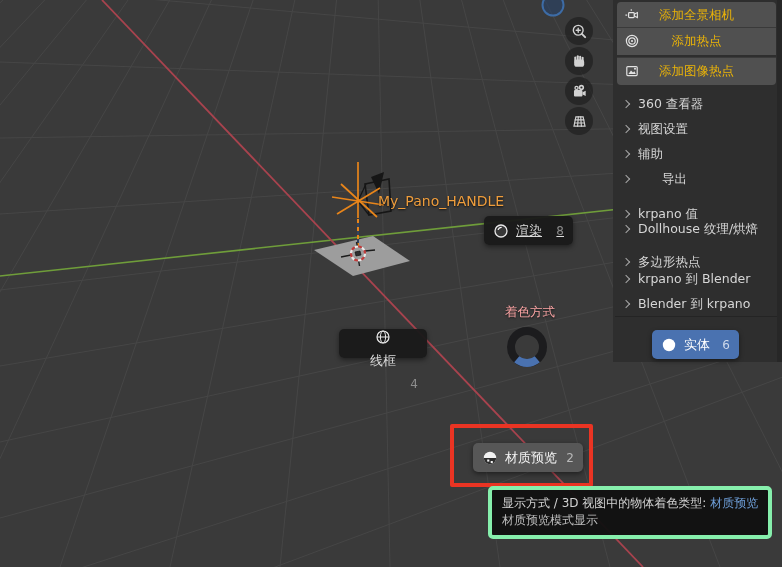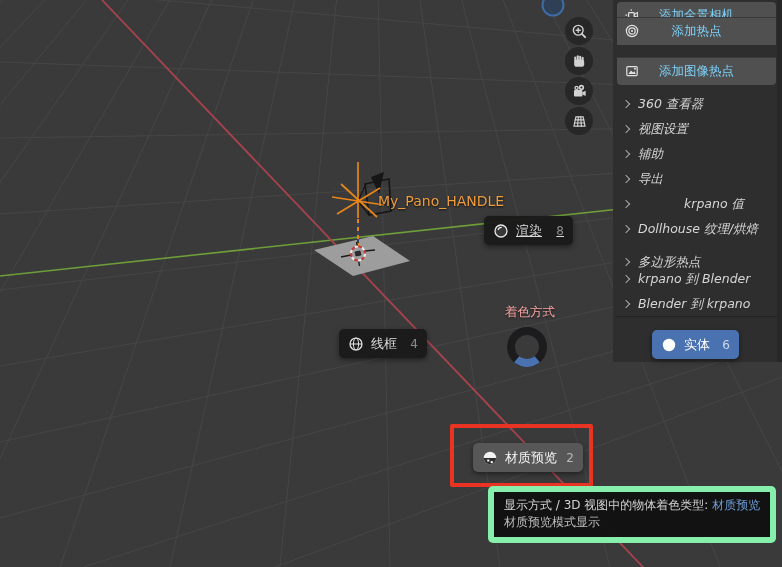--- a/index.html
+++ b/index.html
@@ -17,28 +17,28 @@
   .nav-btn{position:absolute;width:28px;height:28px;border-radius:50%;
            background:rgba(28,28,28,.62);display:flex;align-items:center;justify-content:center;z-index:3;}
   .nav-btn svg{width:17px;height:17px;}
   .nav-stroke{fill:none;stroke:#d2d2d2;stroke-width:1.3;stroke-linecap:round;}
   .nav-fill{fill:#d2d2d2;}
 
   
   .panel{position:absolute;left:613px;top:0;width:169px;height:362px;background:#2e2e2e;z-index:2;}
   .panel-scrollgutter{position:absolute;right:0;top:0;width:5px;height:100%;background:#272727;}
   .pbtn{position:absolute;left:4px;width:159px;height:27px;background:#505050;
-        display:flex;align-items:center;justify-content:center;color:#7dd3fc;font-size:12.5px;cursor:default;}
+        display:flex;align-items:center;justify-content:center;color:#eab308;font-size:12.5px;cursor:default;}
   .pbtn .bicon{position:absolute;left:7px;top:5px;width:16px;height:16px;}
   .pbtn.first{top:2px;border-radius:4px 4px 0 0;}
-  .pbtn.mid{top:18px;}
+  .pbtn.mid{top:28px;}
   .pbtn.last{top:58px;border-radius:0 0 4px 4px;text-align:right;}
   .pbtn.mid,.pbtn.last{box-shadow:0 -1px 0 #3a3a3a;}
   .psection{position:absolute;left:10px;width:150px;height:20px;display:flex;align-items:center;
-            color:#d6d6d6;font-size:12.5px;font-style:italic;}
+            color:#d6d6d6;font-size:12.5px;}
   .chev{width:5px;height:5px;border-top:1.5px solid #a8a8a8;border-right:1.5px solid #a8a8a8;
         transform:rotate(45deg);margin-right:9px;flex:0 0 auto;}
   .psep{position:absolute;left:2px;top:316px;width:162px;height:1px;background:#242424;}
   .picon-stroke{fill:none;stroke:#e2e2e2;stroke-width:1.2;}
   .picon-fill{fill:#e2e2e2;}
 
   
   .pie-btn{position:absolute;height:29px;border-radius:5px;background:rgba(26,26,26,.96);
            color:#dcdcdc;display:flex;align-items:center;gap:7px;padding:0 9px;box-sizing:border-box;
            font-size:13px;z-index:5;box-shadow:0 2px 5px rgba(0,0,0,.45);white-space:nowrap;}
@@ -51,21 +51,21 @@
   .pie-title{position:absolute;left:485px;top:304px;width:90px;text-align:center;color:#fca5a5;
              font-size:12.5px;z-index:5;text-shadow:0 1px 2px rgba(0,0,0,.7);}
   .pie-donut{position:absolute;left:497px;top:317px;z-index:5;}
 
   
   .annotation{position:absolute;left:450px;top:424px;width:135px;height:55px;border:4px solid #ea3423;
               border-radius:2px;z-index:8;}
 
   
   .tooltip{position:absolute;left:488px;top:486px;min-width:240px;width:fit-content;
-           background:rgba(17,17,17,.96);border:6px solid #86efac;border-radius:5px;
+           background:rgba(17,17,17,.96);border:4px solid #86efac;border-radius:5px;
            padding:5px 10px 6px 10px;z-index:9;font-size:12px;line-height:17px;color:#d2d2d2;white-space:nowrap;}
   .tooltip .hl{color:#6e9ed8;}
   .tooltip .l2{color:#bdbdbd;}
 </style>
 </head>
 <body>
 
 <div class="stage">
 
   <svg id="scene" width="782" height="567" viewBox="0 0 782 567">
@@ -205,25 +205,25 @@
         <span>360 查看器</span>
       </div>
     <div class="psection" style="top:119px;">
         <span class="chev"></span>
         <span>视图设置</span>
       </div>
     <div class="psection" style="top:144px;">
         <span class="chev"></span>
         <span>辅助</span>
       </div>
-    <div class="psection" style="top:169px;">
+    <div class="psection" style="top:169px;gap:24px;">
         <span class="chev"></span>
         <span>导出</span>
       </div>
-    <div class="psection" style="top:194px;gap:46px;">
+    <div class="psection" style="top:204px;">
         <span class="chev"></span>
         <span>krpano 值</span>
       </div>
     <div class="psection" style="top:219px;">
         <span class="chev"></span>
         <span>Dollhouse 纹理/烘焙</span>
       </div>
     <div class="psection" style="top:232px;margin-top:20px;">
         <span class="chev"></span>
         <span>多边形热点</span>
@@ -248,21 +248,21 @@
 
   <div class="pie-btn" style="left:484px;top:216px;width:89px;text-decoration:underline;">
     <svg viewBox="0 0 16 16">
       <circle cx="8" cy="8" r="6" fill="rgba(255,255,255,0.13)" stroke="#e8e8e8" stroke-width="1.3"></circle>
       <path d="M5.2 6.4 A3.6 3.6 0 0 1 8.2 4.3" fill="none" stroke="#fff" stroke-width="1.2" stroke-linecap="round"></path>
     </svg>
     <span>渲染</span>
     <span class="pkey">8</span>
   </div>
 
-  <div class="pie-btn" style="left:339px;top:329px;width:88px;">
+  <div class="pie-btn" style="left:339px;top:329px;width:88px;flex-direction:column;">
     <svg viewBox="0 0 16 16">
       <circle cx="8" cy="8" r="6" fill="none" stroke="#e8e8e8" stroke-width="1.2"></circle>
       <ellipse cx="8" cy="8" rx="2.6" ry="6" fill="none" stroke="#e8e8e8" stroke-width="1"></ellipse>
       <line x1="2" y1="8" x2="14" y2="8" stroke="#e8e8e8" stroke-width="1"></line>
     </svg>
     <span>线框</span>
     <span class="pkey">4</span>
   </div>
 
   <div class="pie-btn selected" style="left:652px;top:330px;width:87px;">

